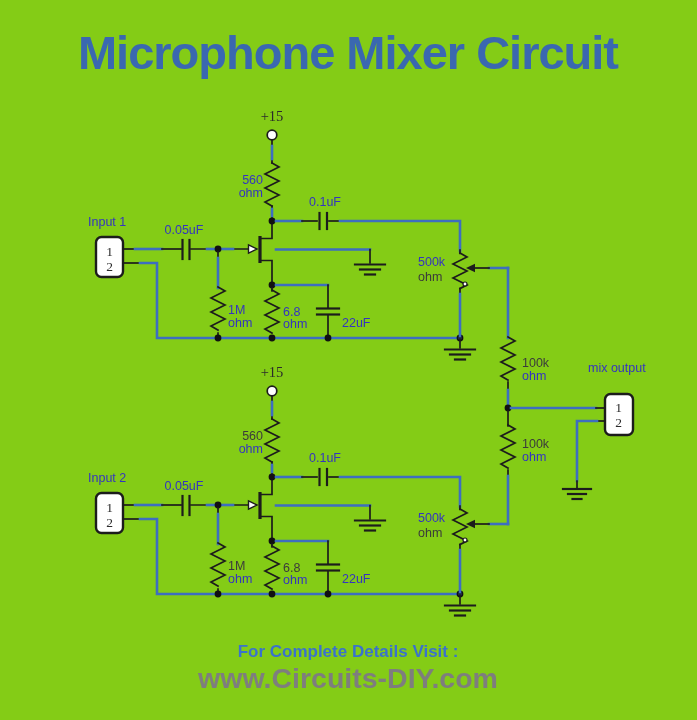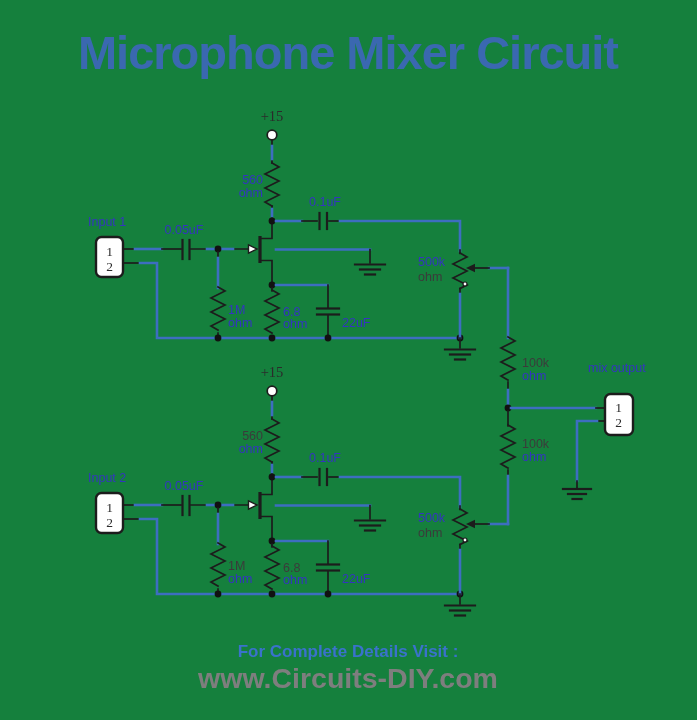--- a/index.html
+++ b/index.html
@@ -1,16 +1,16 @@
 <!DOCTYPE html>
 <html><head>
 <meta charset="utf-8">
 <style>
   html,body{margin:0;padding:0;background:#fff;}
-  .page{position:relative;width:697px;height:720px;background:#15803d;overflow:hidden;
+  .page{position:relative;width:697px;height:720px;background:#84cc16;overflow:hidden;
         font-family:"Liberation Sans",sans-serif;}
   svg{display:block}
   
   .w  {stroke:#3D6EC0;stroke-width:2.6;fill:none;stroke-linecap:square;}
   .k  {stroke:#1c1c1c;stroke-width:1.7;fill:none;stroke-linecap:square;}
   .k2 {stroke:#1c1c1c;stroke-width:2.2;fill:none;stroke-linecap:square;}
   .bar{stroke:#1c1c1c;stroke-width:3.2;fill:none;}
   .dot{fill:#111;stroke:none;}
   .box{fill:#ffffff;stroke:#1c1c1c;stroke-width:2.4;}
   

